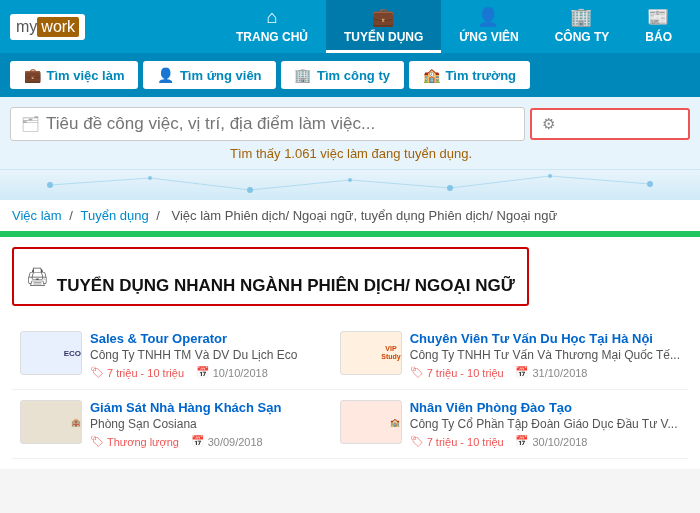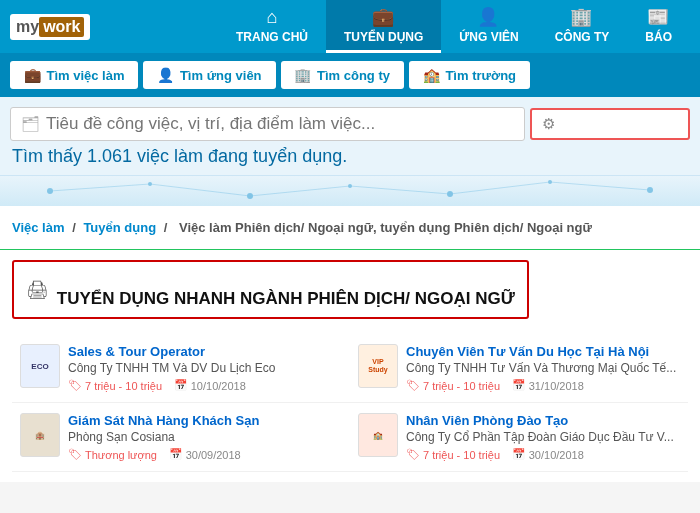--- a/index.html
+++ b/index.html
@@ -15,21 +15,21 @@
       position: relative;
       overflow: hidden;
     }
     .logo {
       display: flex;
       align-items: center;
       background: white;
       padding: 3px 6px;
       border-radius: 3px;
       font-size: 16px;
-      font-weight: bold;
+      font-weight: normal;
       color: #0099cc;
       margin-right: 20px;
     }
     .logo span.my { color: #555; }
     .logo span.work { color: #0099cc; background: #a16207; color: white; padding: 1px 4px; border-radius: 2px; }
     .header-nav {
       display: flex;
       align-items: center;
       margin-left: auto;
       gap: 0;
@@ -114,41 +114,41 @@
       background: white;
       border: 2px solid #e55;
       border-radius: 3px;
       padding: 5px 10px;
       gap: 6px;
       min-width: 160px;
     }
     .search-category-text { font-size: 13px; color: #333; }
     .search-category-icon { color: #888; font-size: 15px; }
     .search-result-text {
-      font-size: 18px;
-      color: #0369a1;
+      font-size: 13px;
+      color: #a16207;
       padding: 5px 0 3px 2px;
+      text-align: center;
     }
 
     
     .bg-dots-section {
       background: linear-gradient(180deg, #e8f4fb 0%, #d0eaf7 100%);
       height: 30px;
       position: relative;
       overflow: hidden;
     }
 
     
     .breadcrumb {
       background: white;
-      padding: 14px 12px;
+      padding: 8px 12px;
       font-size: 13px;
       color: #555;
-      border-bottom: 1px solid #22c55e;
-      font-weight: bold;
+      border-bottom: 6px solid #22c55e;
     }
     .breadcrumb a { color: #0088cc; text-decoration: none; }
     .breadcrumb span { color: #555; margin: 0 4px; }
 
     
     .main-content {
       background: white;
       padding: 10px 12px;
     }
 
@@ -180,29 +180,29 @@
     }
     .job-item {
       display: flex;
       align-items: flex-start;
       gap: 8px;
       padding: 10px 8px;
       border-bottom: 1px solid #f0f0f0;
       cursor: pointer;
     }
     .job-logo {
-      width: 40px;
+      width: 62px;
       height: 44px;
       border: 1px solid #ddd;
       border-radius: 3px;
       overflow: hidden;
       flex-shrink: 0;
       display: flex;
       align-items: center;
-      justify-content: center;
+      justify-content: flex-end;
       background: #f5f5f5;
       font-size: 9px;
       color: #888;
       text-align: center;
     }
     .job-logo.eco { background: #e8f0fe; }
     .job-logo.vip { background: #fff0e0; color: #cc4400; font-weight: bold; font-size: 10px; }
     .job-logo.hotel { background: #e8e0d0; }
     .job-logo.school { background: #ffe8e0; }
     .job-info { flex: 1; min-width: 0; }

